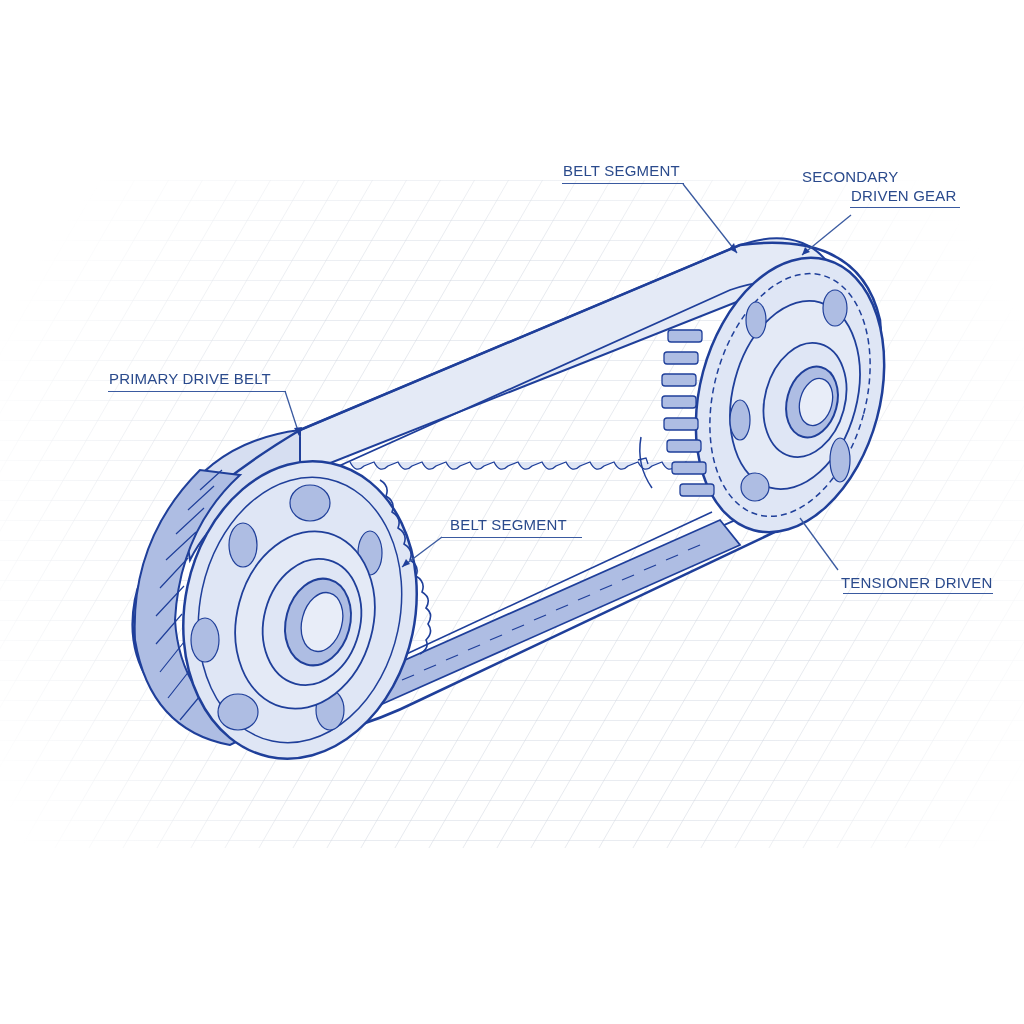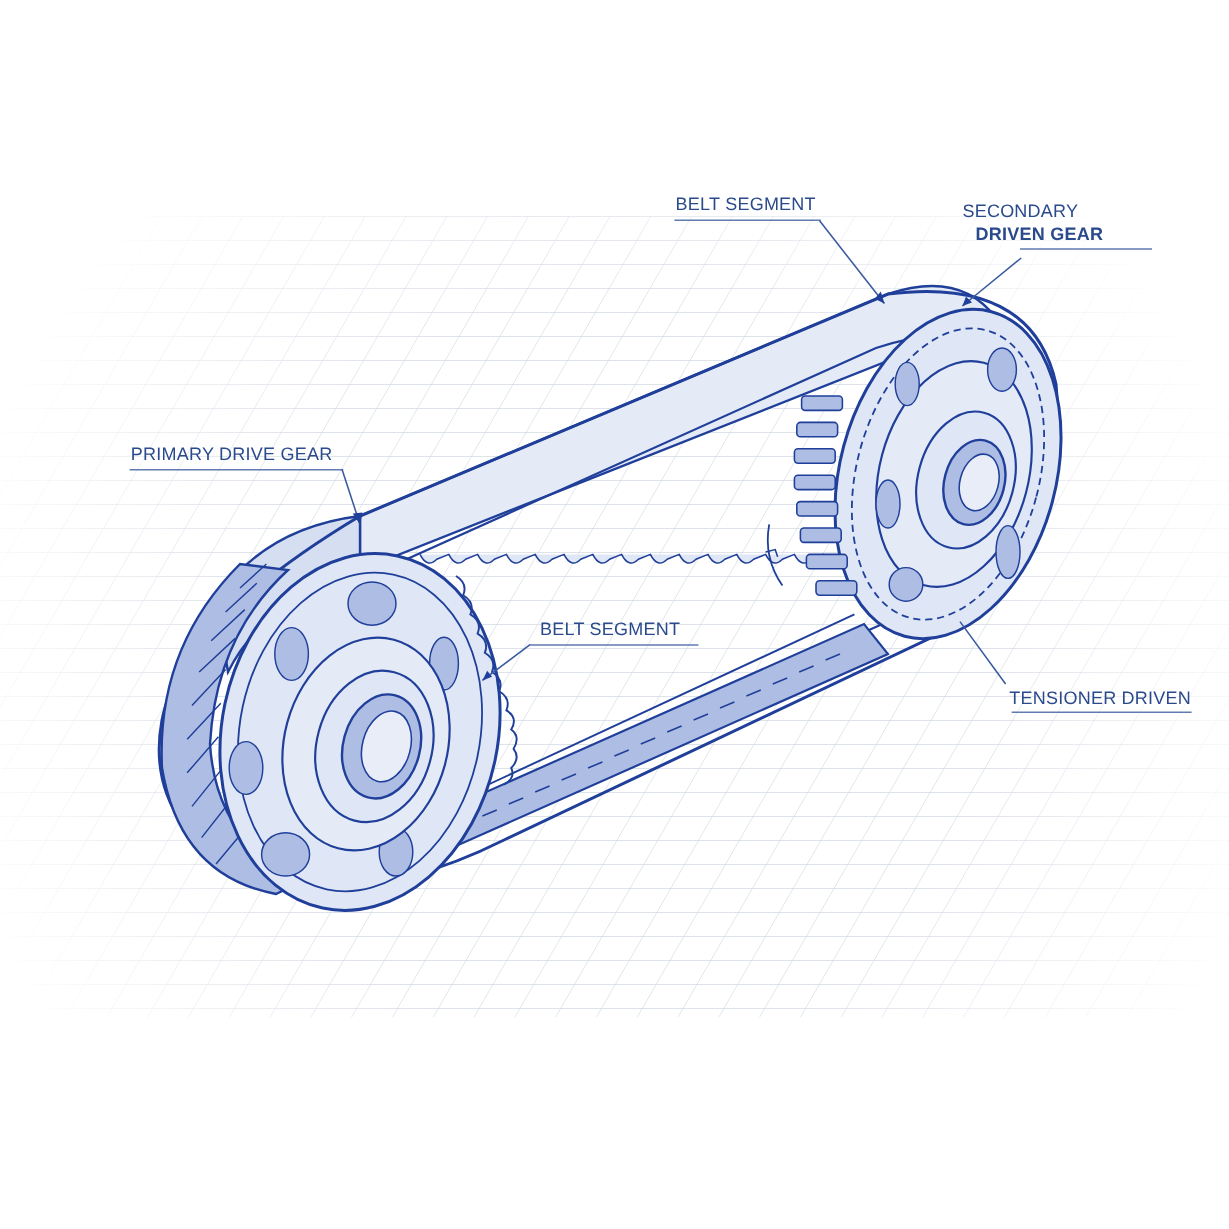--- a/index.html
+++ b/index.html
@@ -116,24 +116,24 @@
       <path d="M737 253 l-8 -4 l5 -6 z"></path>
       <path d="M802 255 l3 -8 l5 5 z"></path>
       <path d="M402 567 l4 -8 l4 5 z"></path>
     </g>
   </svg>
 
   <div class="lbl" style="left:563px;top:162px;">BELT SEGMENT</div>
   <div class="lbl-line" style="left:562px;top:183px;width:122px;"></div>
 
   <div class="lbl" style="left:802px;top:168px;">SECONDARY</div>
-  <div class="lbl" style="left:813px;top:187px;font-weight:bold;">DRIVEN GEAR</div>
+  <div class="lbl" style="left:851px;top:187px;">DRIVEN GEAR</div>
   <div class="lbl-line" style="left:850px;top:207px;width:110px;"></div>
 
-  <div class="lbl" style="left:109px;top:370px;">PRIMARY DRIVE GEAR</div>
+  <div class="lbl" style="left:109px;top:370px;">PRIMARY DRIVE BELT</div>
   <div class="lbl-line" style="left:108px;top:391px;width:178px;"></div>
 
   <div class="lbl" style="left:450px;top:516px;">BELT SEGMENT</div>
   <div class="lbl-line" style="left:442px;top:537px;width:140px;"></div>
 
   <div class="lbl" style="left:841px;top:574px;">TENSIONER DRIVEN</div>
   <div class="lbl-line" style="left:843px;top:593px;width:150px;"></div>
 </div>
 
 </body></html>

